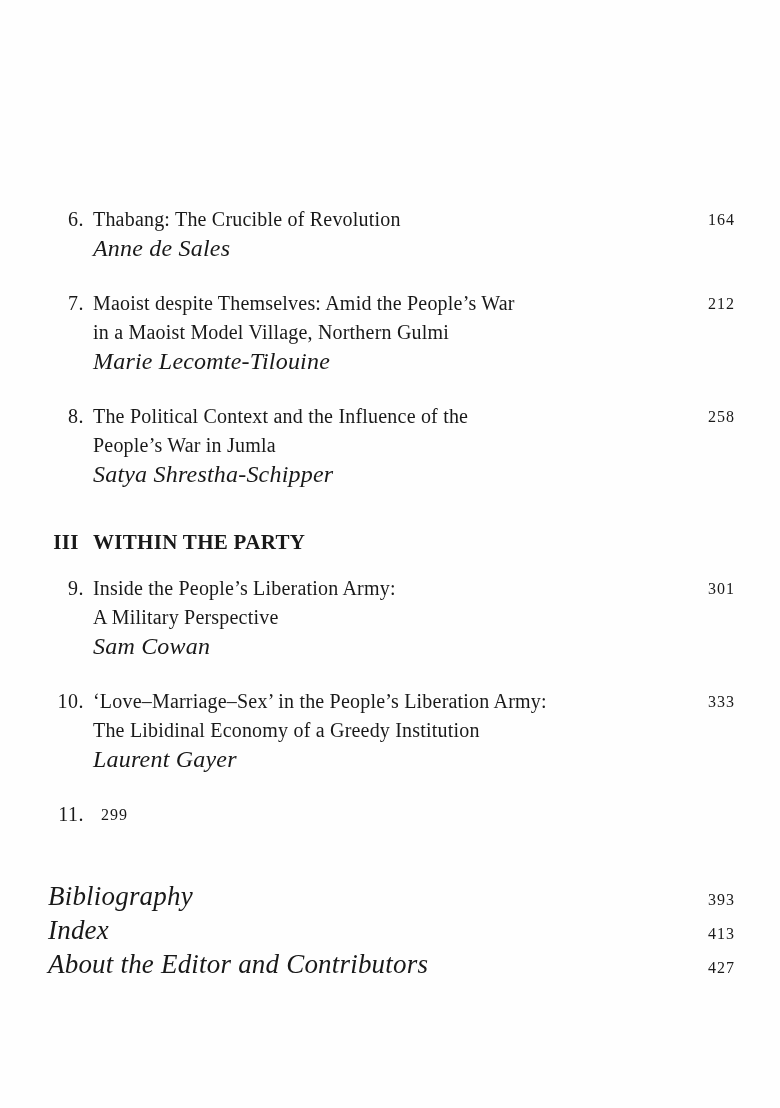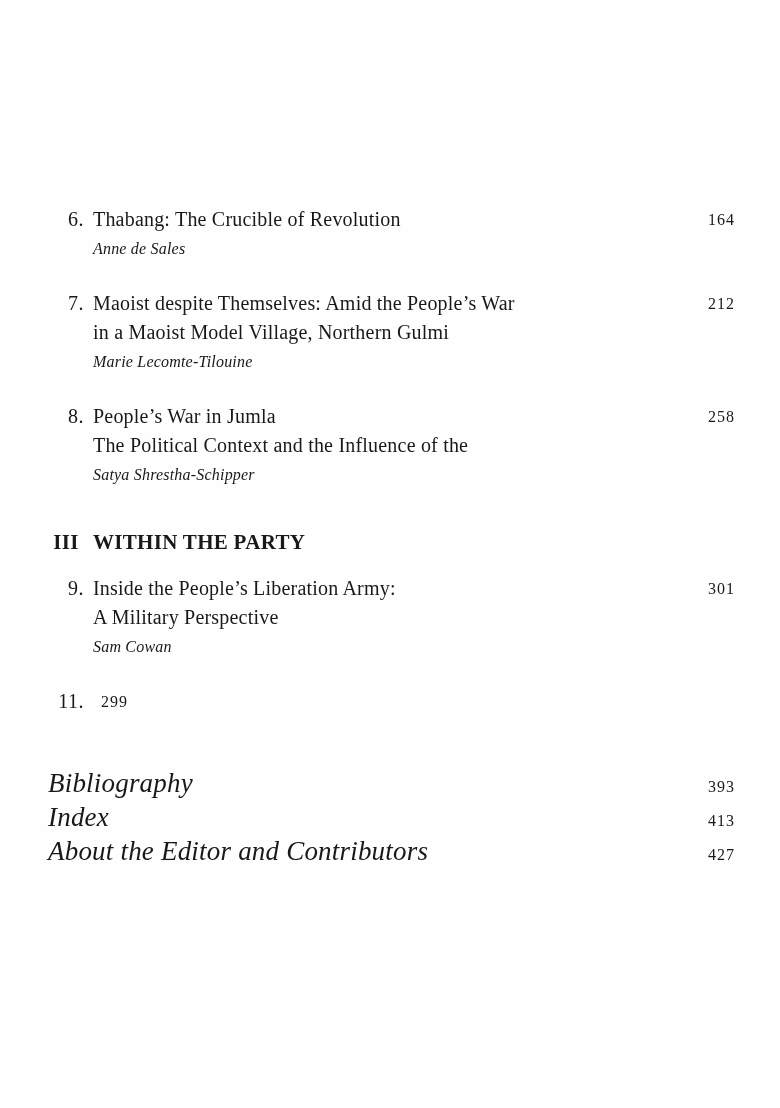--- a/index.html
+++ b/index.html
@@ -40,21 +40,21 @@
   .body {
     flex: 1 1 auto;
     padding-left: 9px;
   }
   .tline {
     font-size: 20px;
     line-height: 29px;
     letter-spacing: 0.2px;
   }
   .author {
-    font-size: 16px;
+    font-size: 24px;
     line-height: 29px;
     font-style: italic;
     letter-spacing: 0.2px;
     font-family: Liberation Serif, serif;
   }
   .pg {
     flex: 0 0 auto;
     font-size: 16px;
     line-height: 29px;
     text-align: right;
@@ -115,41 +115,50 @@
       <div class="tline">Maoist despite Themselves: Amid the People’s War</div>
       <div class="tline">in a Maoist Model Village, Northern Gulmi</div>
       <div class="author">Marie Lecomte-Tilouine</div>
     </div>
     <div class="pg">212</div>
   </div>
 
   <div class="entry">
     <div class="num">8.</div>
     <div class="body">
+      <div class="tline">The Political Context and the Influence of the</div>
       <div class="tline">People’s War in Jumla</div>
-      <div class="tline">The Political Context and the Influence of the</div>
       <div class="author">Satya Shrestha-Schipper</div>
     </div>
     <div class="pg">258</div>
   </div>
 
   <div class="part-header">
     <span class="roman">III</span><span class="ptitle">WITHIN THE PARTY</span>
   </div>
 
   <div class="entry">
     <div class="num">9.</div>
     <div class="body">
       <div class="tline">Inside the People’s Liberation Army:</div>
       <div class="tline">A Military Perspective</div>
       <div class="author">Sam Cowan</div>
     </div>
     <div class="pg">301</div>
   </div>
 
+  <div class="entry">
+    <div class="num">10.</div>
+    <div class="body">
+      <div class="tline">‘Love–Marriage–Sex’ in the People’s Liberation Army:</div>
+      <div class="tline">The Libidinal Economy of a Greedy Institution</div>
+      <div class="author">Laurent Gayer</div>
+    </div>
+    <div class="pg">333</div>
+  </div>
 
   <div class="entry">
     <div class="num">11.</div>
     <div class="pg">299</div>
   </div>
 
   <div class="back-matter">
     <div class="bm-row">
       <div class="bm-title">Bibliography</div>
       <div class="pg">393</div>

